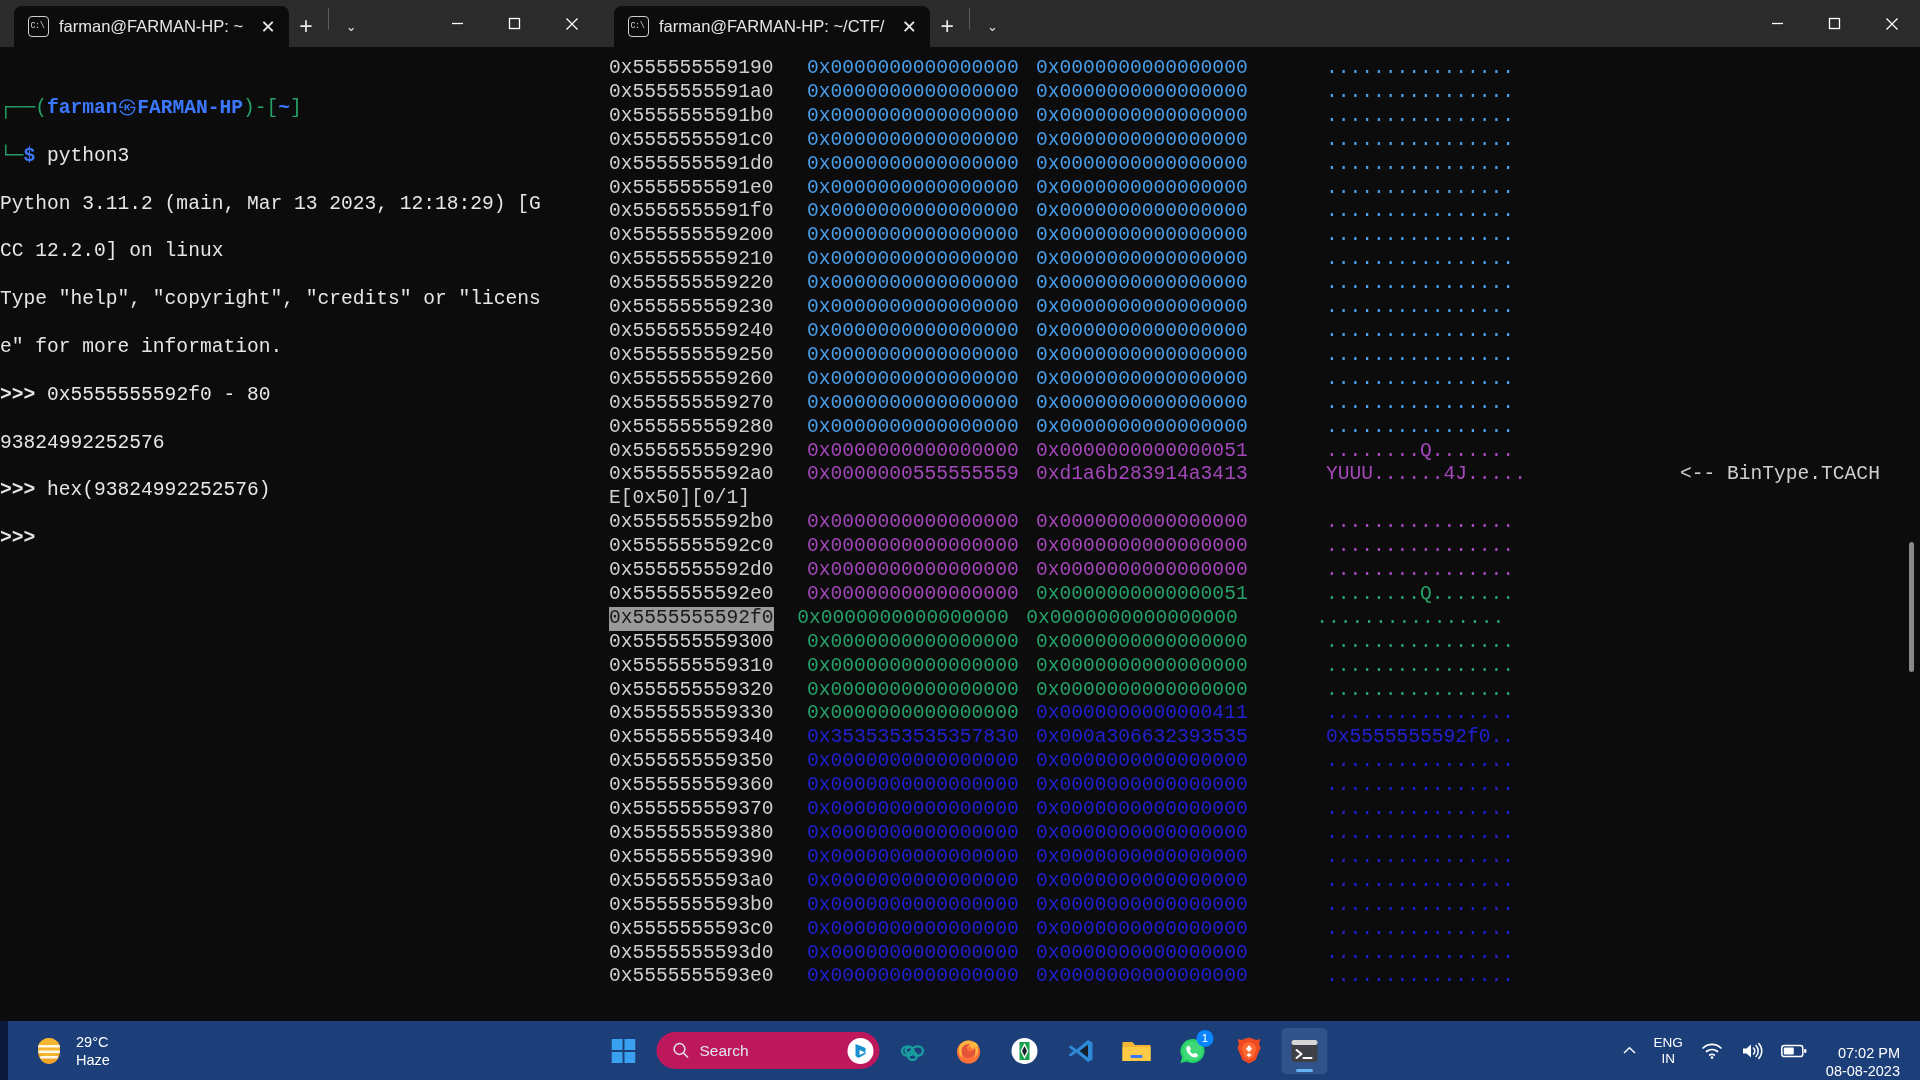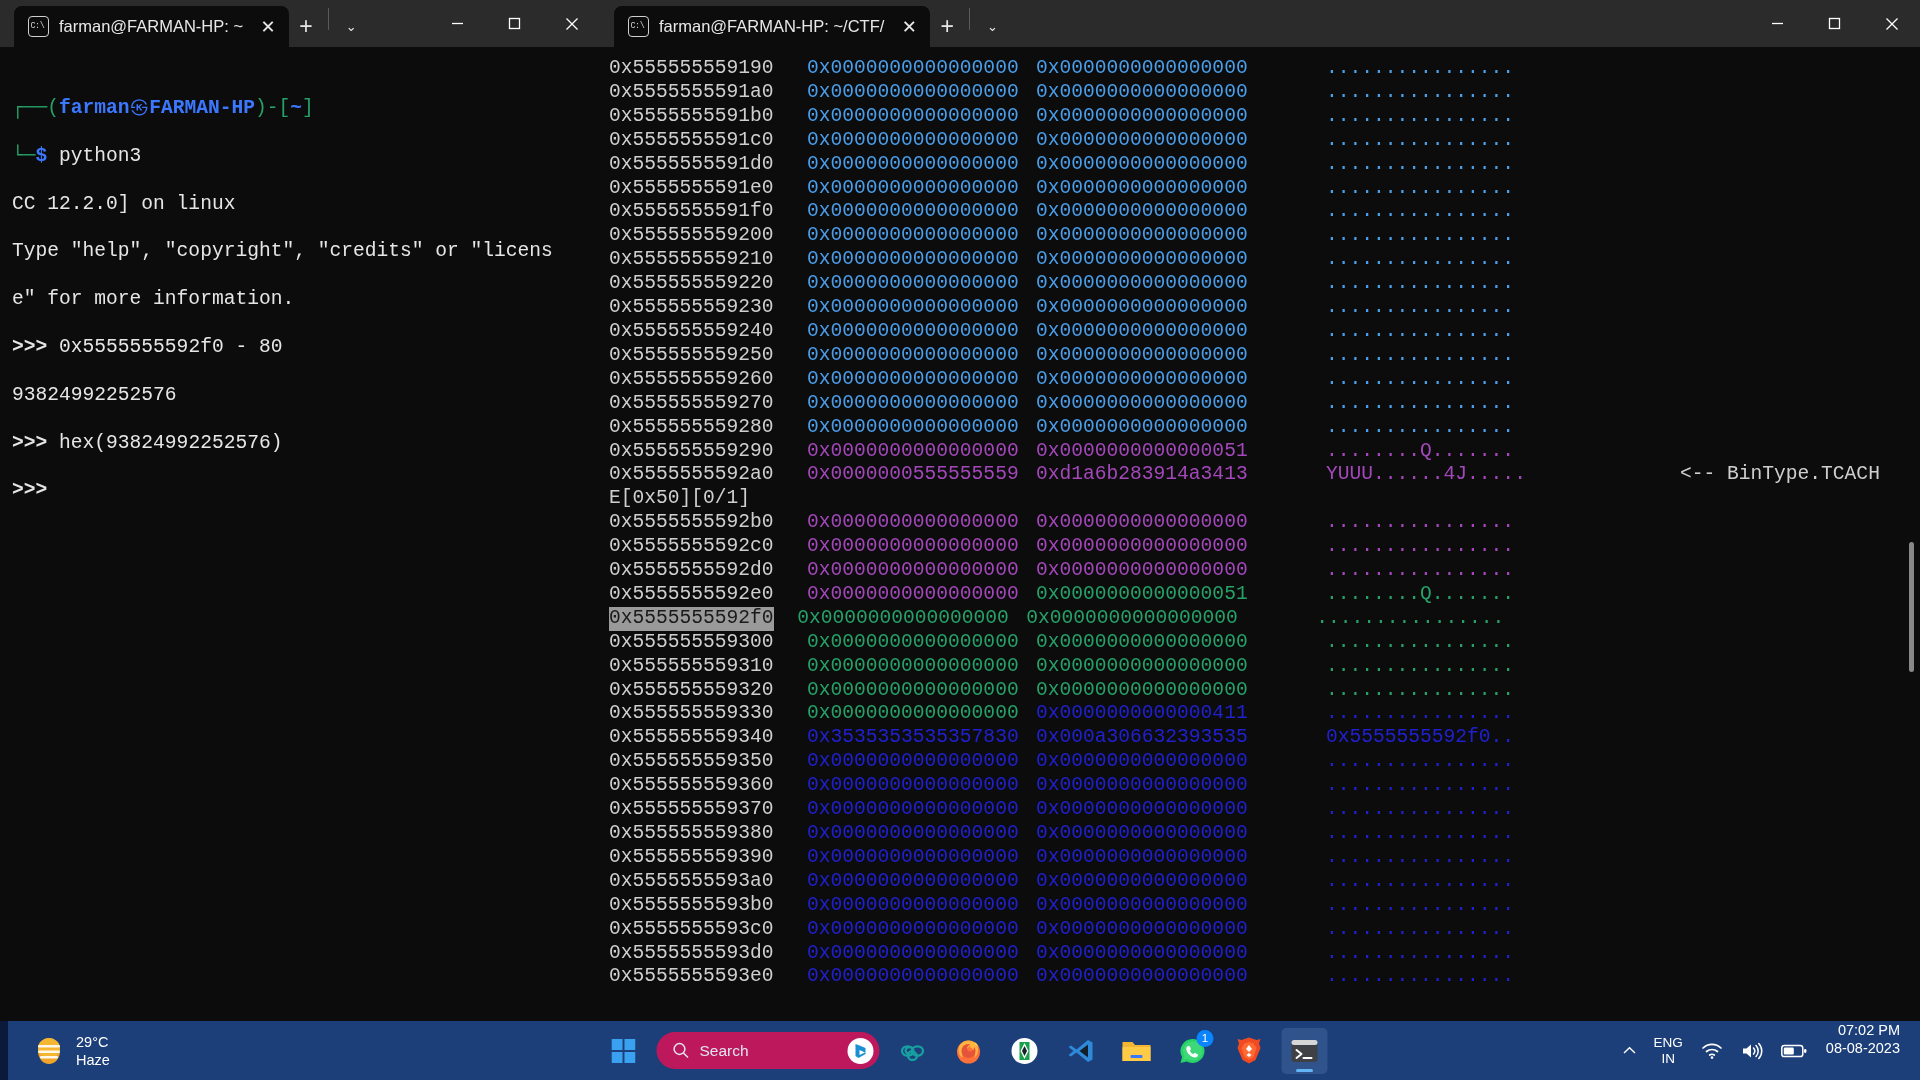--- a/index.html
+++ b/index.html
@@ -67,21 +67,21 @@
   .weather { display:flex; align-items:center; gap:10px; margin-left:24px; }
   .weather-txt { color:#fff; font-size:14.5px; line-height:18px; }
   .tb-center { position:absolute; left:50%; transform:translateX(-50%); display:flex; align-items:center; gap:10px; }
   .tb-icon { width:46px; height:46px; display:flex; align-items:center; justify-content:center; position:relative; border-radius:5px; }
   .tb-icon.active { background:#31538c; }
   .tb-icon.active::after { content:""; position:absolute; bottom:2px; left:50%; transform:translateX(-50%);
                            width:17px; height:3px; border-radius:2px; background:#63b3f5; }
   .searchbox { width:223px; height:37px; background:#be185d; border-radius:19px; display:flex;
                align-items:center; padding:0 6px 0 16px; gap:10px; }
   .search-text { color:#e0e6f2; font-size:15.5px; flex:1; }
-  .tb-right { position:absolute; right:0; display:flex; align-items:flex-start; gap:0; padding-right:14px; }
+  .tb-right { position:absolute; right:0; display:flex; align-items:flex-end; gap:0; padding-right:14px; }
   .tray-item { height:59px; display:flex; align-items:center; justify-content:center; color:#fff; padding:0 9px; }
   .lang { font-size:13.5px; line-height:16px; text-align:center; color:#fff; }
   .clock { font-size:14.5px; line-height:18px; text-align:right; color:#fff; padding:0 6px 0 10px; }
   .badge { position:absolute; top:2px; right:2px; min-width:17px; height:17px; background:#0a84ff;
            border-radius:9px; color:#fff; font-size:11.5px; display:flex; align-items:center;
            justify-content:center; padding:0 4px; }
 </style>
 </head>
 <body>
 
@@ -112,23 +112,24 @@
         </div>
         <div class="wc">
           <svg width="14" height="14" viewBox="0 0 14 14">
               <line x1="1.5" y1="1.5" x2="12.5" y2="12.5" stroke="#fff" stroke-width="1.3"></line>
               <line x1="12.5" y1="1.5" x2="1.5" y2="12.5" stroke="#fff" stroke-width="1.3"></line>
             </svg>
         </div>
       </div>
     </div>
 
-    <div class="term" style="padding-left:12px; padding-top:26px;">
+    <div class="term" style="padding-left:0; padding-top:26px;">
 <div><span class="c-green">┌──(</span><span class="c-blue c-bold">farman</span><span class="c-blue">㉿</span><span class="c-blue c-bold">FARMAN-HP</span><span class="c-green">)-[</span><span class="c-blue c-bold">~</span><span class="c-green">]</span></div>
 <div><span class="c-green">└─</span><span class="c-blue c-bold">$</span><span class="c-white"> python3</span></div>
+<div class="c-white">Python 3.11.2 (main, Mar 13 2023, 12:18:29) [G</div>
 <div class="c-white">CC 12.2.0] on linux</div>
 <div class="c-white">Type "help", "copyright", "credits" or "licens</div>
 <div class="c-white">e" for more information.</div>
 <div><span class="c-white c-bold">&gt;&gt;&gt;</span><span class="c-white"> 0x5555555592f0 - 80</span></div>
 <div class="c-white">93824992252576</div>
 <div><span class="c-white c-bold">&gt;&gt;&gt;</span><span class="c-white"> hex(93824992252576)</span></div>
 <div class="c-white c-bold">&gt;&gt;&gt;</div>
     </div>
   </div>
 

